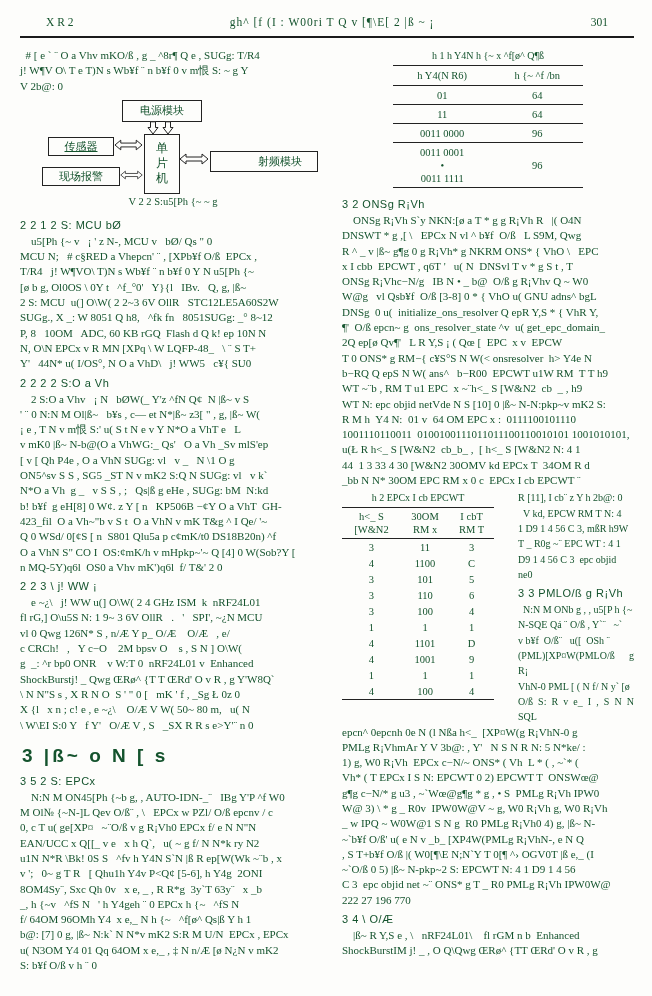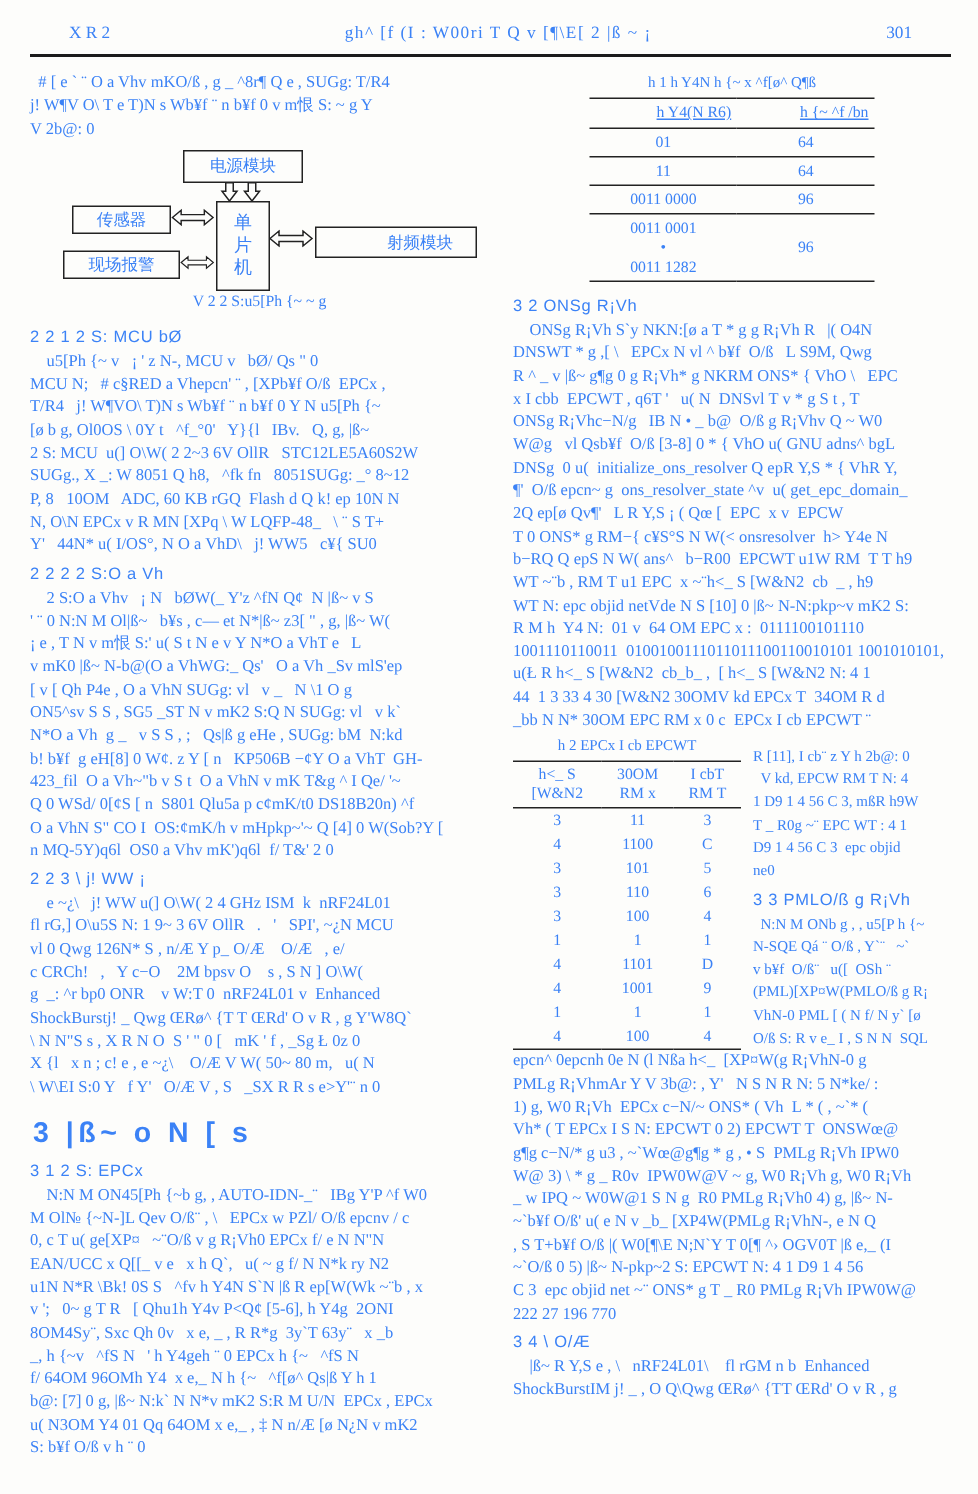--- a/index.html
+++ b/index.html
@@ -1,18 +1,18 @@
 <!DOCTYPE html>
 <html><head>
 <meta charset="utf-8">
 <style>
   html,body{margin:0;padding:0;background:#ffffff;}
   .page{
     position:relative;width:652px;height:996px;box-sizing:border-box;
-    background:#fdfdfb;color:#3b82f6;overflow:hidden;
+    background:#fdfdfb;color:#14532d;overflow:hidden;
     font-family:"Liberation Serif", serif;
     padding:16px 18px 10px 20px;
   }
   
   .hdr{
     display:flex;justify-content:space-between;align-items:flex-end;
     font-size:11.5px;padding:0 26px 8px 26px;
     border-bottom:2.5px solid #1b1b1b;
   }
   .hdr .c{letter-spacing:1px;}
@@ -41,33 +41,33 @@
   }
   .vtext{white-space:pre-line;text-align:center;line-height:1.25;}
   .arr{position:absolute;}
   .dcap{position:absolute;left:0;right:0;top:96px;text-align:center;font-size:10.5px;}
   
   .tbl-title{font-size:10px;text-align:center;margin:2px 0 4px 0;}
   table.tbl{border-collapse:collapse;font-size:10.5px;line-height:13px;}
   table.tbl1{width:190px;margin:0 auto 10px auto;}
   .tbl1 th{
     border-top:1.2px solid #222;border-bottom:1px solid #222;
-    font-weight:normal;padding:3px 4px;text-align:right;text-decoration:underline;
+    font-weight:normal;padding:3px 4px;text-align:center;
   }
   .tbl1 td{
     border-bottom:1px solid #222;text-align:center;padding:2.5px 4px;
     white-space:pre-line;
   }
   table.tbl2{width:152px;border-bottom:1.2px solid #222;}
   .tbl2 th{
     border-top:1px solid #222;border-bottom:1px solid #222;
     font-weight:normal;white-space:pre-line;padding:2px 2px;text-align:center;
   }
   .tbl2 td{text-align:center;padding:1.5px 2px;}
-  .flowrow{display:flex;gap:8px;margin-top:2px;align-items:flex-end;}
+  .flowrow{display:flex;gap:24px;margin-top:2px;}
   .beside{flex:1;min-width:0;}
   .beside .lines{font-size:10px;}
   .t2wrap{width:152px;flex:0 0 152px;}
 </style>
 </head>
 <body>
 
 <div class="page">
 
   <div class="hdr">
@@ -91,21 +91,21 @@
           <svg width="30" height="14" viewBox="0 0 30 14">
             <path d="M4.5 0.8 H9.5 V6.5 H12 L7 13 L2 6.5 H4.5 Z" fill="#fdfdfb" stroke="#222" stroke-width="1"></path>
             <path d="M19.5 0.8 H24.5 V6.5 H27 L22 13 L17 6.5 H19.5 Z" fill="#fdfdfb" stroke="#222" stroke-width="1"></path>
           </svg>
         </span>
 
         <div class="dbox vtext" style="left:124px;top:34px;width:34px;height:58px;font-size:12px;">单
 片
 机</div>
 
-        <div class="dbox" style="left:28px;top:37px;width:64px;height:17px;">传感器</div>
+        <div class="dbox" style="left:28px;top:37px;width:64px;height:17px;text-decoration:underline;">传感器</div>
         <div class="dbox" style="left:22px;top:67px;width:76px;height:17px;">现场报警</div>
         <div class="dbox" style="left:190px;top:51px;width:74px;height:19px;padding-left:32px;">射频模块</div>
 
         <span class="arr" style="left:94px;top:39px;">
           <svg width="29" height="12" viewBox="0 0 30 12">
             <path d="M1 6 L7 1 L7 4 L23 4 L23 1 L29 6 L23 11 L23 8 L7 8 L7 11 Z" fill="#fdfdfb" stroke="#222" stroke-width="1"></path>
           </svg>
         </span>
         <span class="arr" style="left:100px;top:69px;">
           <svg width="23" height="12" viewBox="0 0 30 12">
@@ -152,21 +152,21 @@
 vl 0 Qwg 126N* S , n/Æ Y p_ O/Æ    O/Æ   , e/
 c CRCh!   ,   Y c−O    2M bpsv O    s , S N ] O\W(
 g  _: ^r bp0 ONR    v W:T 0  nRF24L01 v  Enhanced
 ShockBurstj! _ Qwg ŒRø^ {T T ŒRd' O v R , g Y'W8Q`
 \ N N"S s , X R N O  S ' " 0 [   mK ' f , _Sg Ł 0z 0
 X {l   x n ; c! e , e ~¿\    O/Æ V W( 50~ 80 m,   u( N
 \ W\EI S:0 Y   f Y'   O/Æ V , S   _SX R R s e&gt;Y'¨ n 0</p>
 
       <h2 class="big">3  |ß~ o N [ s</h2>
 
-      <h4 class="sec">3 1  2 S: EPCx</h4>
+      <h4 class="sec">3 5  2 S: EPCx</h4>
       <p class="lines">    N:N M ON45[Ph {~b g, , AUTO-IDN-_¨   IBg Y'P ^f W0
 M Ol№ {~N-]L Qev O/ß¨ , \   EPCx w PZl/ O/ß epcnv / c
 0, c T u( ge[XP¤   ~¨O/ß v g R¡Vh0 EPCx f/ e N N"N
 EAN/UCC x Q[[_ v e   x h Q`,   u( ~ g f/ N N*k ry N2
 u1N N*R \Bk! 0S S   ^fv h Y4N S`N |ß R ep[W(Wk ~¨b , x
 v ';   0~ g T R   [ Qhu1h Y4v P&lt;Q¢ [5-6], h Y4g  2ONI
 8OM4Sy¨, Sxc Qh 0v   x e, _ , R R*g  3y`T 63y¨   x _b
 _, h {~v   ^fS N   ' h Y4geh ¨ 0 EPCx h {~   ^fS N
 f/ 64OM 96OMh Y4  x e,_ N h {~   ^f[ø^ Qs|ß Y h 1
 b@: [7] 0 g, |ß~ N:k` N N*v mK2 S:R M U/N  EPCx , EPCx
@@ -195,21 +195,21 @@
                 <td>11</td>
                 <td>64</td>
               </tr>
               <tr>
                 <td>0011 0000</td>
                 <td>96</td>
               </tr>
               <tr>
                 <td>0011 0001
 •
-0011 1282</td>
+0011 1111</td>
                 <td>96</td>
               </tr>
             </tbody>
         </table>
       </div>
 
       <h4 class="sec">3 2  ONSg R¡Vh</h4>
       <p class="lines">    ONSg R¡Vh S`y NKN:[ø a T * g g R¡Vh R   |( O4N
 DNSWT * g ,[ \   EPCx N vl ^ b¥f  O/ß   L S9M, Qwg
 R ^ _ v |ß~ g¶g 0 g R¡Vh* g NKRM ONS* { VhO \   EPC

